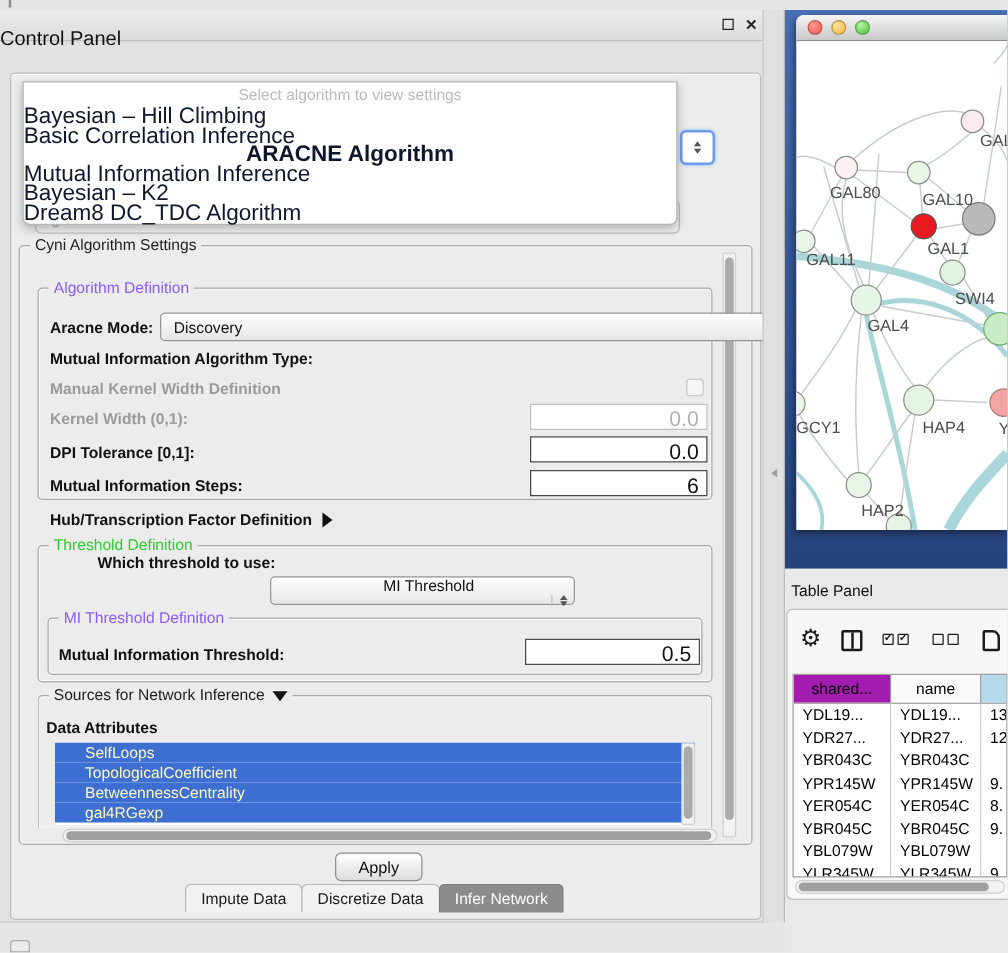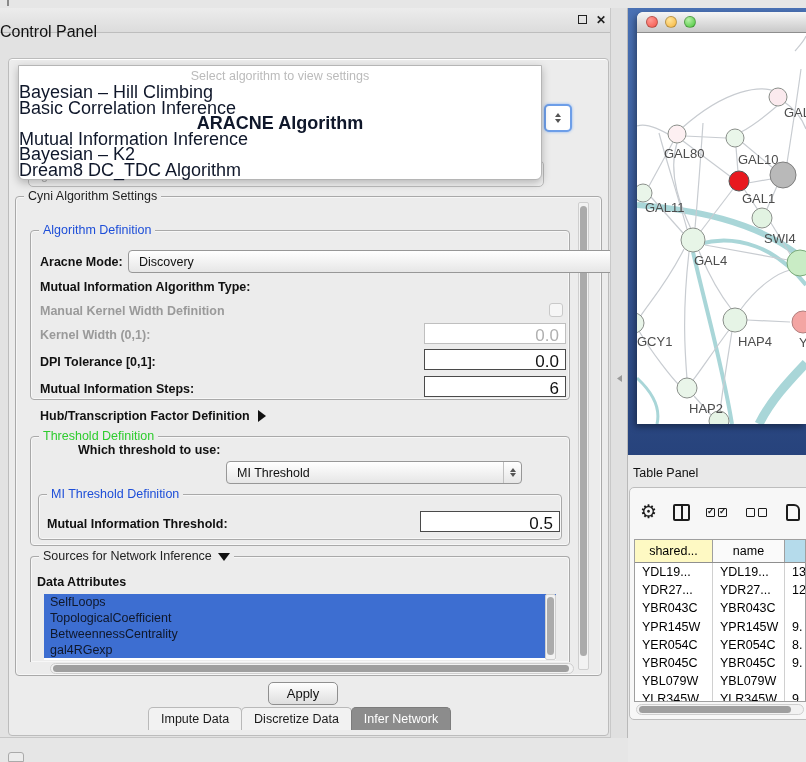--- a/index.html
+++ b/index.html
@@ -25,21 +25,21 @@
   .net-ico { display:inline-block; width:12px; height:12px; margin-right:4px; vertical-align:-2px;}
 
   #cp-content { left:8px; top:50px; width:601px; height:678px; background:#ececec;
     border:1px solid #bcbcbc; border-radius:4px; box-shadow:inset 0 1px 0 #fff; }
 
   
   .group { position:absolute; border:1px solid #a9a9a9; border-radius:4px;
     box-shadow:inset 0 0 0 1px rgba(255,255,255,.6); }
   .group > .legend { position:absolute; top:-8px; left:8px; background:#ececec; padding:0 4px;
     font-size:12.5px; color:#1e1e1e; white-space:nowrap; }
-  .legend.blue { color:#1d4ed8; } .legend.green { color:#2ecc2e; }
+  .legend.blue { color:#8b5cf6; } .legend.green { color:#2ecc2e; }
 
   .blabel { position:absolute; font-size:12.5px; font-weight:bold; color:#111; white-space:nowrap;}
   .blabel.dis { color:#9a9a9a; }
 
   .combo { position:absolute; height:23px; background:linear-gradient(#ffffff,#e6e6e6);
     border:1px solid #979797; border-radius:4px; display:flex; align-items:center;
     font-size:12.5px; color:#111; padding-left:10px; }
   .combo .arrows { margin-left:auto; width:18px; height:100%; border-left:1px solid #c0c0c0;
     display:flex; flex-direction:column; align-items:center; justify-content:center; gap:1px;}
   .tri-u { width:0; height:0; border-left:3.5px solid transparent; border-right:3.5px solid transparent; border-bottom:4px solid #555;}
@@ -63,21 +63,21 @@
     border-radius:5px; font-size:12.5px; color:#a9a9a9; padding:7px 0 0 12px; z-index:1;}
 
   
   .vscroll { position:absolute; width:11px; background:#f2f2f2; border:1px solid #cfcfcf; border-radius:2px;}
   .vthumb { position:absolute; left:1px; width:7px; background:#ababab; border-radius:4px;}
   .hscroll { position:absolute; height:11px; background:#f2f2f2; border:1px solid #cfcfcf; border-radius:6px;}
   .hthumb { position:absolute; top:1px; height:7px; background:#9f9f9f; border-radius:4px;}
 
   
   #attr-list { left:44px; top:586px; width:512px; height:66px; background:#fff; overflow:hidden;}
-  #attr-list .li { background:#3d6ed1; color:#0f172a; font-size:12.5px; height:16px; line-height:16px; padding-left:6px;}
+  #attr-list .li { background:#3d6ed1; color:#fef9c3; font-size:12.5px; height:16px; line-height:16px; padding-left:24px;}
 
   .arrow-right { display:inline-block; width:0; height:0; border-top:6px solid transparent; border-bottom:6px solid transparent; border-left:8px solid #111; margin-left:8px; vertical-align:-2px;}
   .arrow-down { display:inline-block; width:0; height:0; border-left:6px solid transparent; border-right:6px solid transparent; border-top:8px solid #111; margin-left:6px; vertical-align:-1px;}
 
   #apply-btn { left:268px; top:674px; width:70px; height:23px; background:linear-gradient(#fefefe,#dedede);
     border:1px solid #8f8f8f; border-radius:5px; font-size:13px; color:#111; text-align:center; line-height:21px;}
 
   #bottom-tabs { left:148px; top:699px; height:23px; }
 
   
@@ -103,21 +103,21 @@
   .cols-ico::after { content:""; position:absolute; left:5.5px; top:0; width:2px; height:13px; background:#1c1c1c;}
   .cb { display:inline-block; width:9px; height:9px; border:1.5px solid #1c1c1c; border-radius:1px; position:relative; margin-right:3px;}
   .cb.on::after { content:"✓"; position:absolute; left:0px; top:-3px; font-size:9px; color:#1c1c1c; font-weight:bold;}
   .doc-ico { width:14px; height:17px; border:2px solid #1c1c1c; border-radius:2px 6px 2px 2px;}
 
   #tp-table { left:634px; top:539px; width:172px; height:163px; background:#fff; border:1px solid #9f9f9f; overflow:hidden; font-size:12.5px;}
   .trow { display:flex; height:18.2px; line-height:18.2px; }
   .hrow { height:23px; line-height:23px; border-bottom:1px solid #8f8f8f;}
   .tcell { padding-left:7px; white-space:nowrap; overflow:hidden; }
   .c1 { width:77px; } .c2 { width:72px; border-left:1px solid #d0d0d0;} .c3 { flex:1; border-left:1px solid #d0d0d0;}
-  .hrow .c1 { background:#fef9c3; text-align:center; padding-left:0;}
+  .hrow .c1 { background:#a21caf; text-align:center; padding-left:0;}
   .hrow .c2 { background:#fafafa; text-align:center; padding-left:0; border-left:1px solid #9f9f9f;}
   .hrow .c3 { background:#b5dbeb; border-left:1px solid #9f9f9f;}
 
   #net-svg text { font-size:13px; fill:#4d4d4d; font-family:"Liberation Sans",sans-serif;}
 
   #top-tick { left:7px; top:0; width:2px; height:6px; background:#8a8a8a;}
   #bl-btn { left:8px; top:752px; width:16px; height:10px; background:#ececec; border:1px solid #aaa; border-radius:3px 3px 0 0;}
 </style>
 </head>
 <body>
@@ -182,21 +182,21 @@
   <div class="field" style="left:424px; top:368px; width:142px;">6</div>
 
   <div class="blabel" style="left:40px; top:401px;">
     <span>Hub/Transcription Factor Definition</span><span class="arrow-right"></span>
   </div>
 
   <div class="group" style="left:30px; top:428px; width:540px; height:110px;">
     <span class="legend green">Threshold Definition</span>
   </div>
   <div class="blabel" style="left:78px; top:435px;">Which threshold to use:</div>
-  <div class="combo" style="left:226px; top:453px; width:296px;">
+  <div class="combo" style="left:216px; top:453px; width:244px;flex-direction:column;">
     <span>MI Threshold</span>
     <span class="arrows">
         <span class="tri-u"></span>
         <span class="tri-d"></span>
       </span>
   </div>
   <div class="group" style="left:38px; top:486px; width:524px; height:46px;">
     <span class="legend blue">MI Threshold Definition</span>
   </div>
   <div class="blabel" style="left:47px; top:509px;">Mutual Information Threshold:</div>

